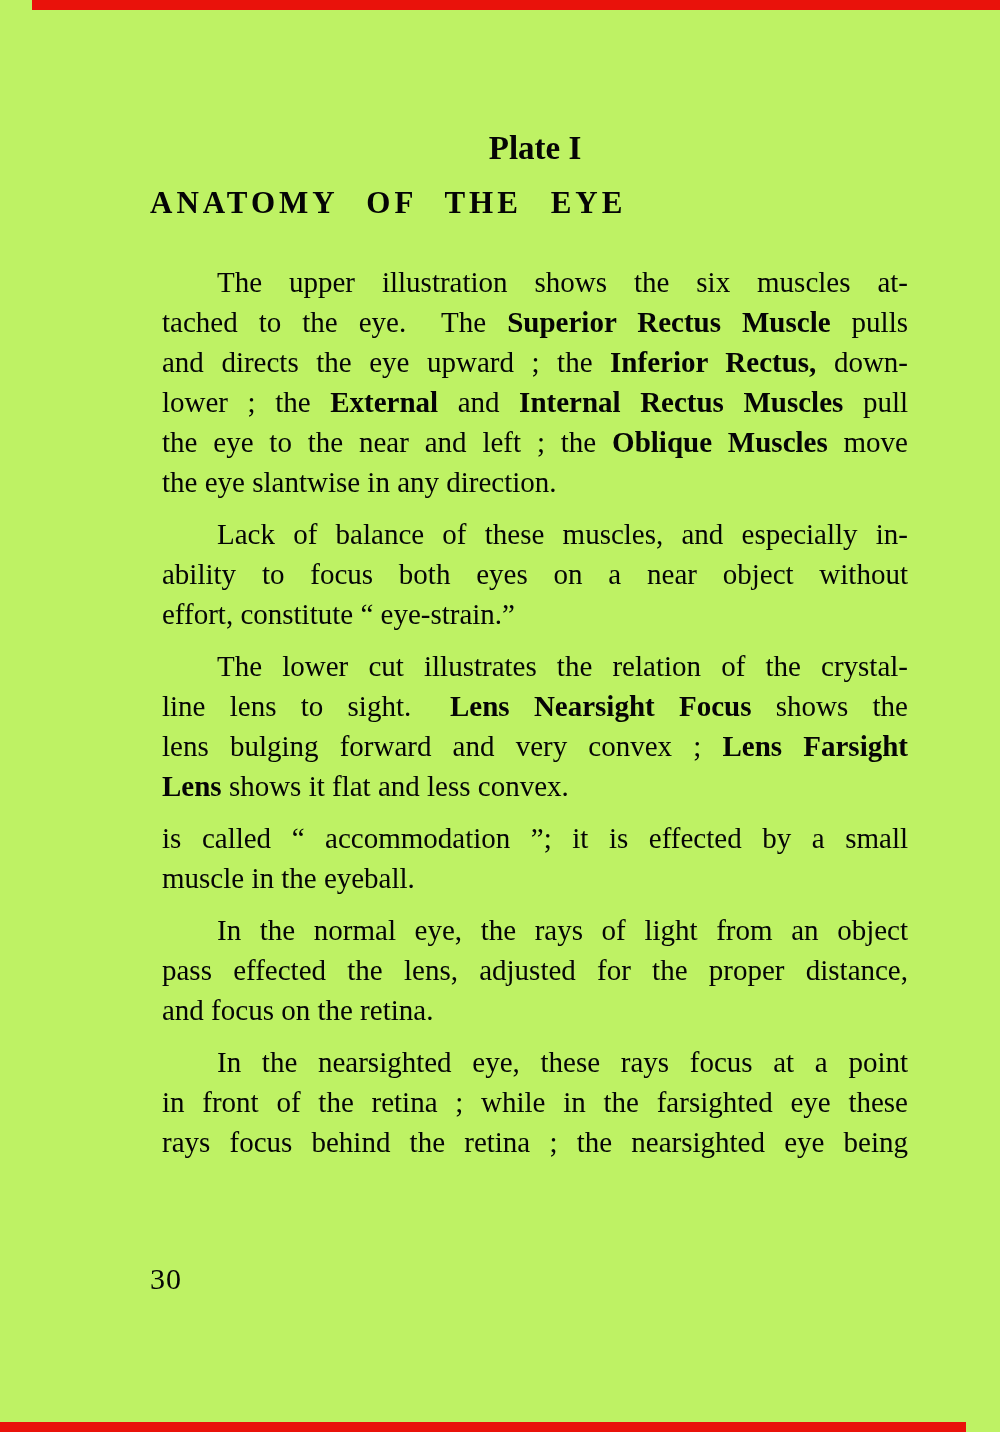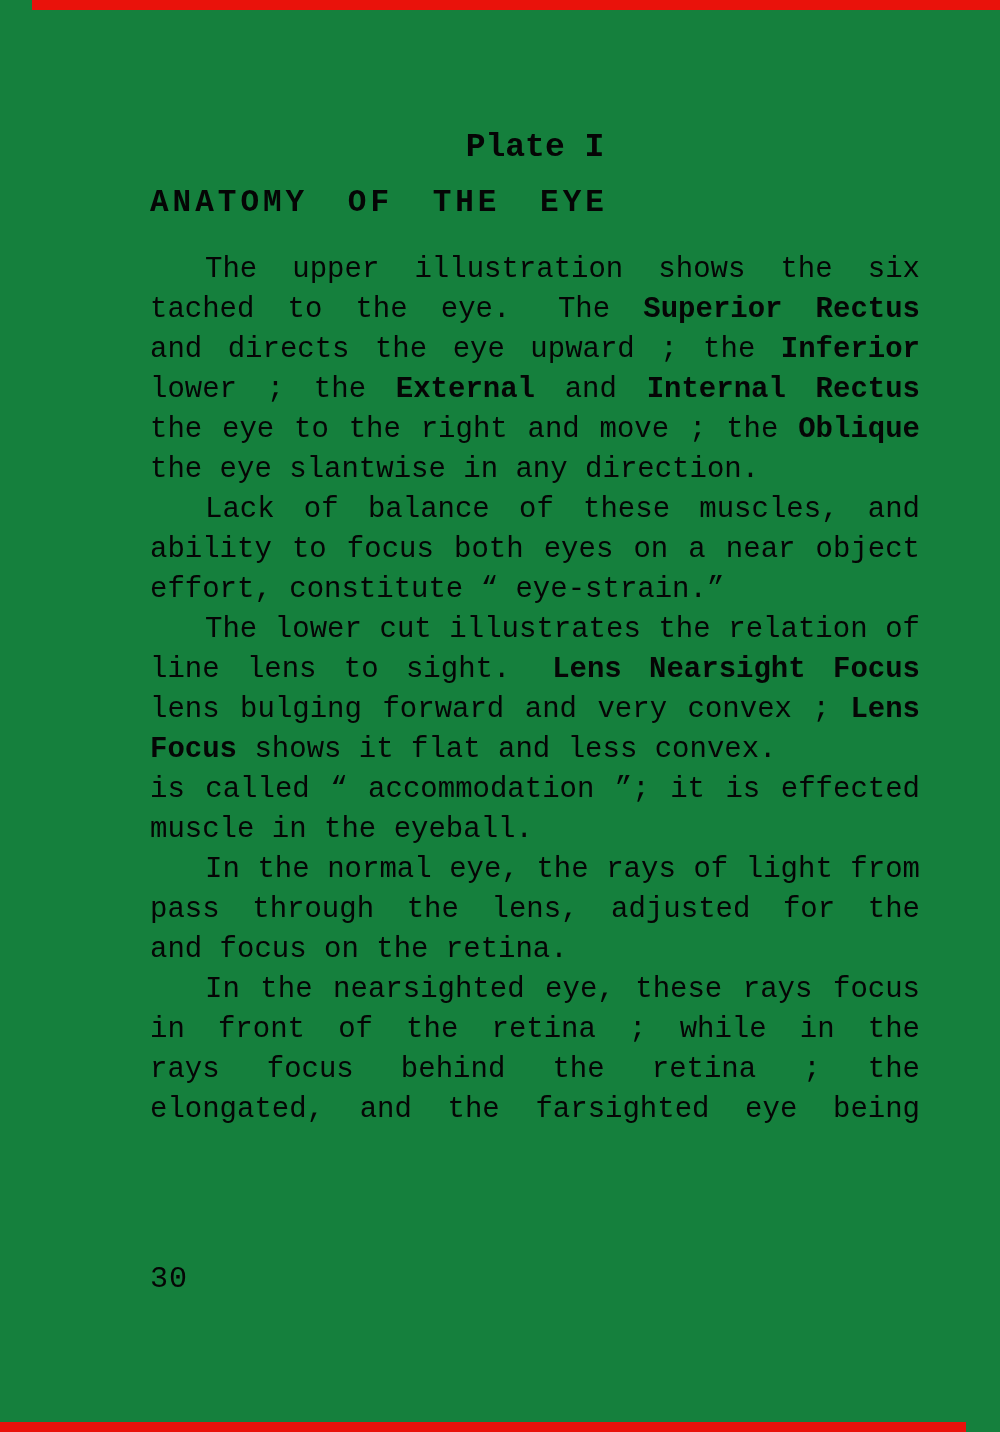--- a/index.html
+++ b/index.html
@@ -1,22 +1,22 @@
 <!DOCTYPE html>
 <html><head>
 <meta charset="utf-8">
 <style>
   html, body { margin: 0; padding: 0; background: #ffffff; }
   #page {
     position: relative;
     width: 1000px;
     height: 1432px;
-    background: #15803d;
+    background: #bef264;
     overflow: hidden;
-    font-family: Liberation Mono, monospace;
+    font-family: Liberation Serif, serif;
     color: #050505;
   }
   .redbar { position: absolute; }
   #redbar-top { top: 0; left: 32px; right: 0; height: 10px; }
   #redbar-bottom { bottom: 0; left: 0; width: 966px; height: 10px; }
 
   #plate-label {
     position: absolute;
     top: 130px; left: 150px; width: 770px;
     text-align: center;
@@ -30,21 +30,21 @@
     letter-spacing: 4px; word-spacing: 17px;
     line-height: 1.1;
     white-space: nowrap;
   }
   #body-text {
     position: absolute;
     top: 250px; left: 150px; width: 770px;
     font-size: 29px;
     line-height: 40px;
   }
-  .para { margin: 0; }
+  .para { margin: 12px; }
   .line {
     text-align: justify;
     text-align-last: justify;
     text-justify: inter-word;
     white-space: normal;
     overflow: hidden;
     height: 40px;
   }
   .line.last { text-align-last: left; }
   .line.first { text-indent: 55px; }
@@ -66,45 +66,44 @@
 
   <div id="plate-label">Plate I</div>
   <div id="page-title">ANATOMY OF THE EYE</div>
 
   <div id="body-text">
       <div class="para">
         <div class="line first"><span>The upper illustration shows the six muscles at-</span></div>
         <div class="line"><span>tached to the eye.  The </span><span class="b">Superior Rectus Muscle</span><span> pulls</span></div>
         <div class="line"><span>and directs the eye upward ; the </span><span class="b">Inferior Rectus,</span><span> down-</span></div>
         <div class="line"><span>lower ; the </span><span class="b">External</span><span> and </span><span class="b">Internal Rectus Muscles</span><span> pull</span></div>
-        <div class="line"><span>the eye to the right and move ; the </span><span class="b">Oblique Muscles</span><span> move</span></div>
+        <div class="line"><span>the eye to the near and left ; the </span><span class="b">Oblique Muscles</span><span> move</span></div>
         <div class="line last"><span>the eye slantwise in any direction.</span></div>
       </div>
       <div class="para">
         <div class="line first"><span>Lack of balance of these muscles, and especially in-</span></div>
         <div class="line"><span>ability to focus both eyes on a near object without</span></div>
         <div class="line last"><span>effort, constitute “ eye-strain.”</span></div>
       </div>
       <div class="para">
         <div class="line first"><span>The lower cut illustrates the relation of the crystal-</span></div>
         <div class="line"><span>line lens to sight.  </span><span class="b">Lens Nearsight Focus</span><span> shows the</span></div>
         <div class="line"><span>lens bulging forward and very convex ; </span><span class="b">Lens Farsight</span></div>
-        <div class="line last"><span class="b">Focus</span><span> shows it flat and less convex.</span></div>
+        <div class="line last"><span class="b">Lens</span><span> shows it flat and less convex.</span></div>
       </div>
       <div class="para">
         <div class="line"><span>is called “ accommodation ”; it is effected by a small</span></div>
         <div class="line last"><span>muscle in the eyeball.</span></div>
       </div>
       <div class="para">
         <div class="line first"><span>In the normal eye, the rays of light from an object</span></div>
-        <div class="line"><span>pass through the lens, adjusted for the proper distance,</span></div>
+        <div class="line"><span>pass effected the lens, adjusted for the proper distance,</span></div>
         <div class="line last"><span>and focus on the retina.</span></div>
       </div>
       <div class="para">
         <div class="line first"><span>In the nearsighted eye, these rays focus at a point</span></div>
         <div class="line"><span>in front of the retina ; while in the farsighted eye these</span></div>
         <div class="line"><span>rays focus behind the retina ; the nearsighted eye being</span></div>
-        <div class="line last"><span>elongated, and the farsighted eye being shortened.</span></div>
       </div>
     </div>
 
   <div id="page-number">30</div>
 </div>
 
 </body></html>

